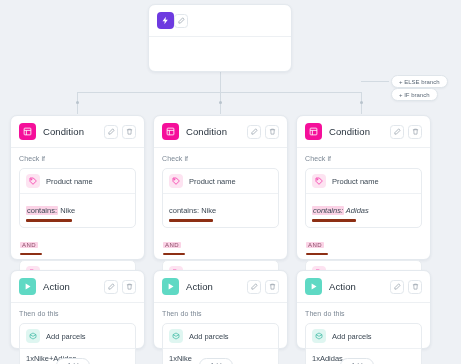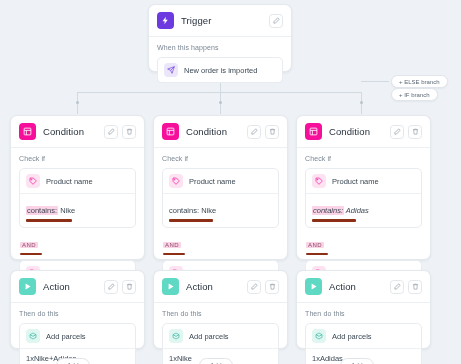--- a/index.html
+++ b/index.html
@@ -125,42 +125,27 @@
   <div class="line vline" style="left:220px;top:349px;height:11px;"></div>
   <div class="line vline" style="left:361px;top:349px;height:11px;"></div>
 
   <div class="card" style="left:148px;top:4px;width:144px;height:68px;">
     <div class="card-head">
       <span class="tile" style="background:#6d3ae0;">
         <svg width="9" height="9" viewBox="0 0 24 24">
             <path d="M13 2L4 14h6l-1 8 9-12h-6l1-8z" fill="#ffffff"></path>
           </svg>
       </span>
-      <span class="card-title">Trigger</span>
-      <span class="head-btns">
-        <span class="ibtn">
-          <svg width="7" height="7" viewBox="0 0 24 24" fill="none" stroke="#8e99a5" stroke-width="2.4">
-              <path d="M16 3l5 5L8 21H3v-5z"></path>
-            </svg>
-        </span>
-      </span>
-    </div>
-    <div class="card-body">
-      <div class="subtle">When this happens</div>
-      <div class="field">
-        <div class="field-row">
-          <span class="ftile" style="background:#ece6fb;">
-            <svg width="8" height="8" viewBox="0 0 24 24" fill="none" stroke="#6d3ae0" stroke-width="2">
-                <path d="M22 2L11 13"></path>
-                <path d="M22 2l-7 20-4-9-9-4 20-7z"></path>
-              </svg>
-          </span>
-          <span class="flabel">New order is imported</span>
-        </div>
-      </div>
+      <span class="head-btns">
+        <span class="ibtn">
+          <svg width="7" height="7" viewBox="0 0 24 24" fill="none" stroke="#8e99a5" stroke-width="2.4">
+              <path d="M16 3l5 5L8 21H3v-5z"></path>
+            </svg>
+        </span>
+      </span>
     </div>
   </div>
 
   <div class="pill" style="left:391px;top:75px;">+ ELSE branch</div>
   <div class="pill" style="left:391px;top:88px;">+ IF branch</div>
 
   <div class="card" style="left:10px;top:115px;width:135px;height:145px;">
     <div class="card-head">
       <span class="tile" style="background:#f50f9a;">
         <svg width="9" height="9" viewBox="0 0 24 24" fill="none" stroke="#ffffff" stroke-width="2.2">

